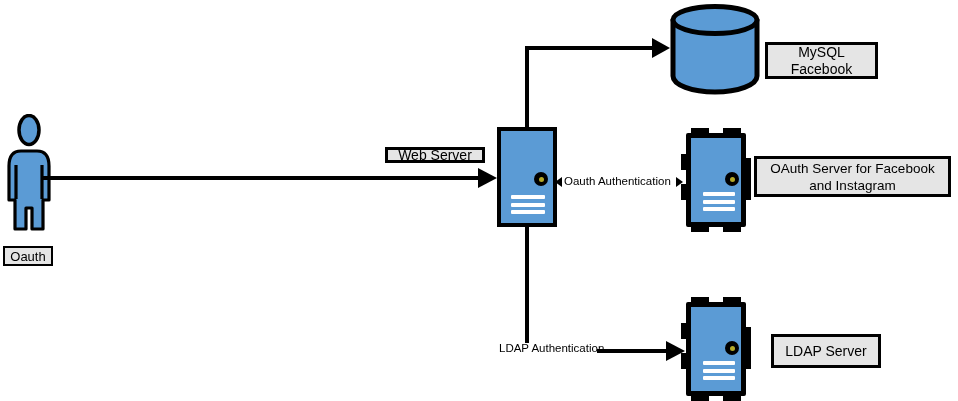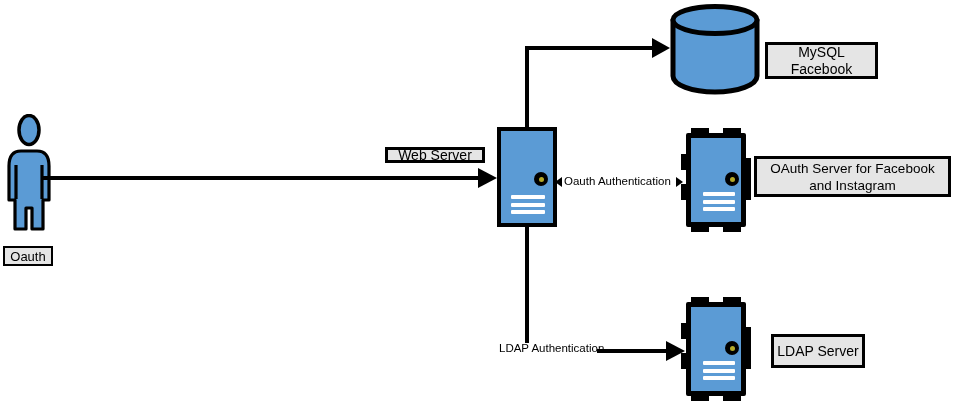--- a/index.html
+++ b/index.html
@@ -133,17 +133,17 @@
     <div class="core"></div>
     <div class="led" style="left:44px;top:44px;">
       <div class="led-center"></div>
     </div>
     <div class="vents" style="left:22px;top:64px;width:32px;">
       <div class="vent"></div>
       <div class="vent"></div>
       <div class="vent"></div>
     </div>
   </div>
-  <div class="label-box" style="left:771px;top:334px;width:94px;height:34px;">
+  <div class="label-box" style="left:771px;top:334px;width:110px;height:34px;">
     <span>LDAP Server</span>
   </div>
 
 </div>
 
 </body></html>

